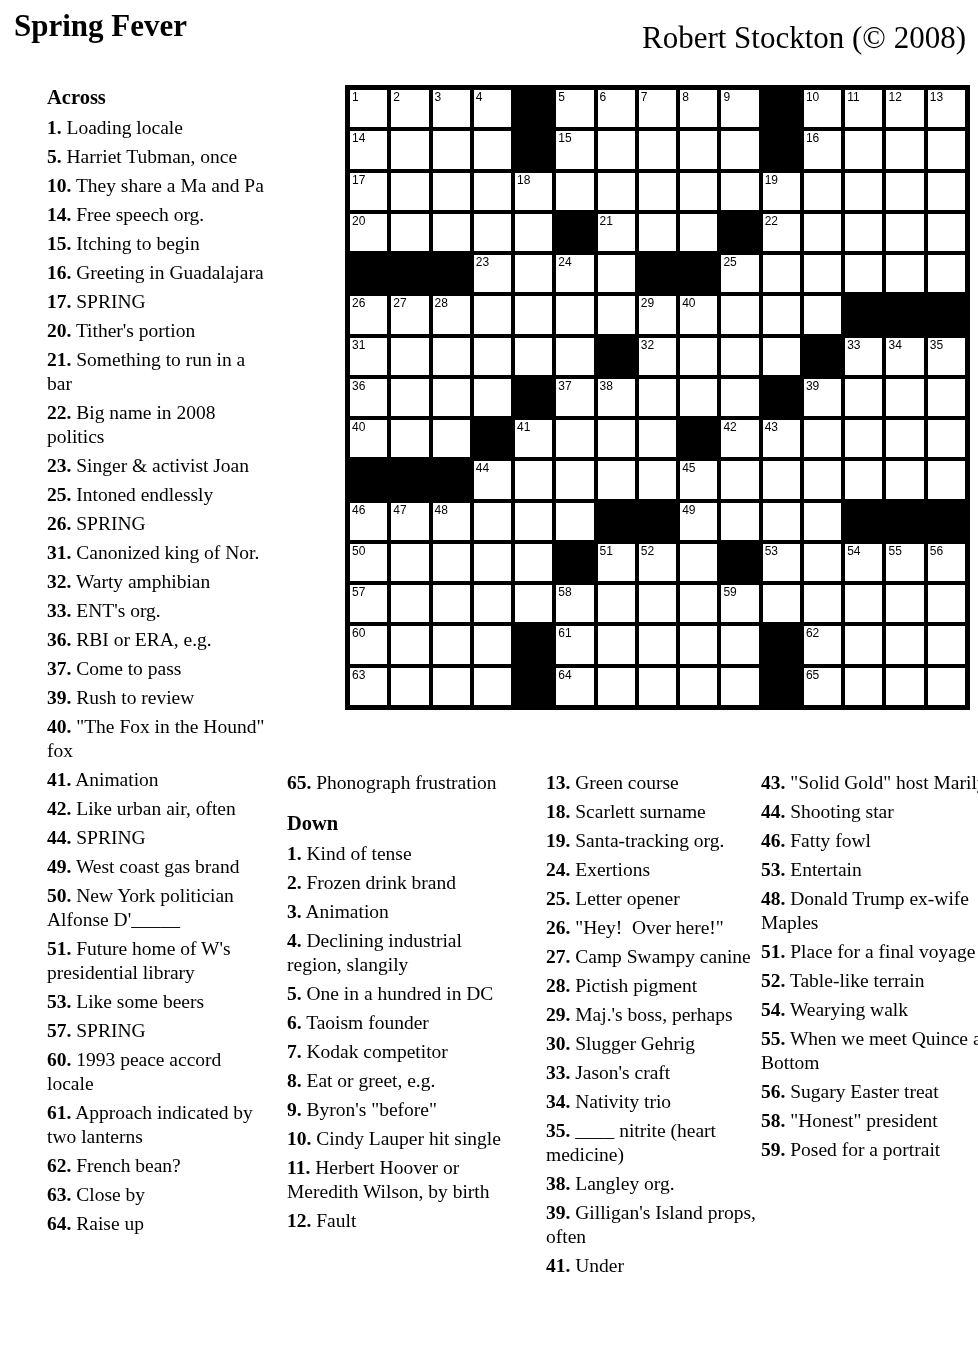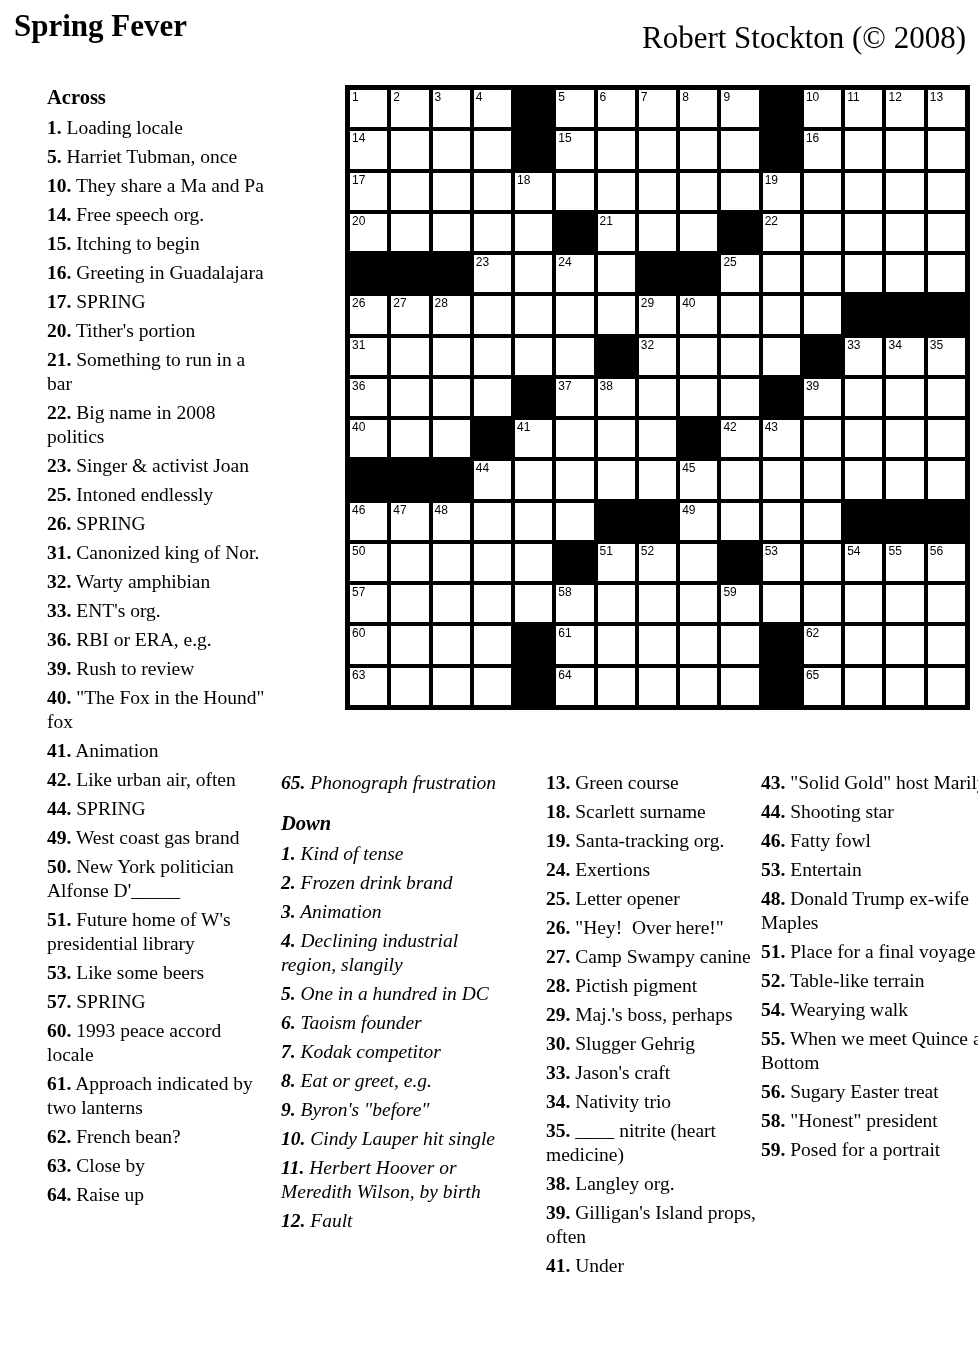--- a/index.html
+++ b/index.html
@@ -32,21 +32,21 @@
   .cell{background:#fff;position:relative;}
   .cell.black{background:#000;}
   .num{
     position:absolute;top:1px;left:2px;
     font-family:"Liberation Sans", sans-serif;
     font-size:12px;line-height:1.05;color:#000;
   }
   
   .clue-col{position:absolute;margin-left:33px;}
   #col1{left:14px;top:86px;width:224px;}
-  #col2{left:248px;top:771px;width:228px;font-style:italic;}
+  #col2{left:254px;top:771px;width:228px;}
   #col3{left:513px;top:771px;width:232px;}
   #col4{left:728px;top:771px;width:246px;}
   .section-label{
     font-size:20.5px;font-weight:bold;
     margin:0 0 7px 0;
   }
   .down-label{margin-top:17px;}
   .clue{
     font-size:19.5px;line-height:24px;
     margin:0 0 5px 0;
@@ -430,20 +430,21 @@
       <p class="clue"><b>20.</b> Tither's portion</p>
       <p class="clue"><b>21.</b> Something to run in a bar</p>
       <p class="clue"><b>22.</b> Big name in 2008 politics</p>
       <p class="clue"><b>23.</b> Singer &amp; activist Joan</p>
       <p class="clue"><b>25.</b> Intoned endlessly</p>
       <p class="clue"><b>26.</b> SPRING</p>
       <p class="clue"><b>31.</b> Canonized king of Nor.</p>
       <p class="clue"><b>32.</b> Warty amphibian</p>
       <p class="clue"><b>33.</b> ENT's org.</p>
       <p class="clue"><b>36.</b> RBI or ERA, e.g.</p>
+      <p class="clue"><b>37.</b> Come to pass</p>
       <p class="clue"><b>39.</b> Rush to review</p>
       <p class="clue"><b>40.</b> "The Fox in the Hound" fox</p>
       <p class="clue"><b>41.</b> Animation</p>
       <p class="clue"><b>42.</b> Like urban air, often</p>
       <p class="clue"><b>44.</b> SPRING</p>
       <p class="clue"><b>49.</b> West coast gas brand</p>
       <p class="clue"><b>50.</b> New York politician Alfonse D'_____</p>
       <p class="clue"><b>51.</b> Future home of W's presidential library</p>
       <p class="clue"><b>53.</b> Like some beers</p>
       <p class="clue"><b>57.</b> SPRING</p>

